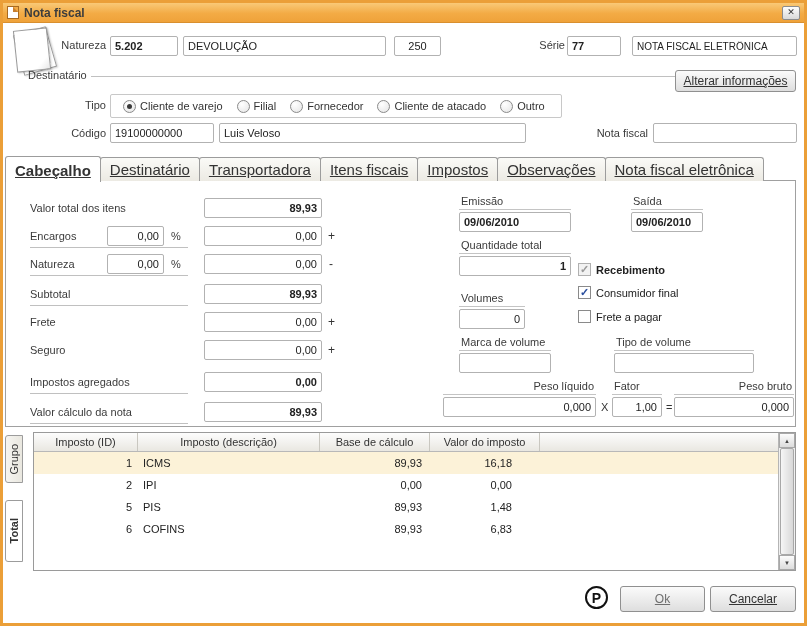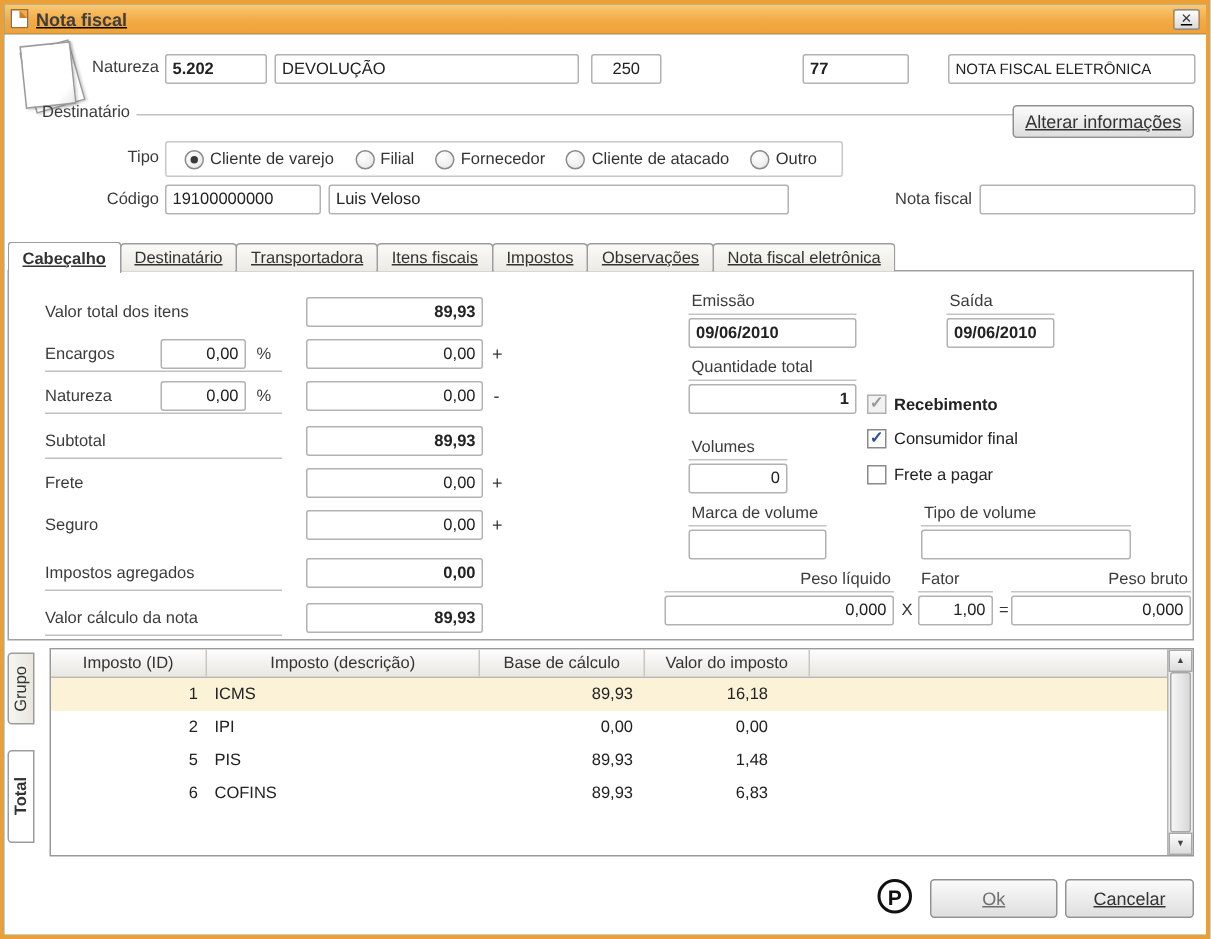--- a/index.html
+++ b/index.html
@@ -1,19 +1,19 @@
 <!DOCTYPE html>
 <html><head>
 <meta charset="utf-8">
 <style>
   * { margin:0; padding:0; box-sizing:border-box; }
   html,body { font-family:"Liberation Sans", sans-serif; }
   .window {
     position:relative; width:807px; height:626px;
-    border:3px solid #eb9f38; background:#0ea5e9;text-decoration:underline;
+    border:3px solid #eb9f38; background:#a16207;
   }
   
   .titlebar {
     height:20px; display:flex; align-items:center; padding:0 4px;
     background:linear-gradient(180deg,#f9c977 0%,#f3ab45 55%,#efa23a 100%);
     border-bottom:1px solid #d98f2e;
   }
   .win-icon { width:12px; height:13px; background:#fff; border:1px solid #a86a20; position:relative; margin-right:5px; flex:none; }
   .win-icon::after { content:""; position:absolute; right:0; top:0; border-style:solid; border-width:0 5px 5px 0; border-color:transparent #f3ab45 #c87f2f transparent; }
   .titlebar .title { font-size:12px; font-weight:bold; color:#3d3d3d; flex:1; }
@@ -61,21 +61,21 @@
   
   .cb-item { position:absolute; display:flex; align-items:center; gap:5px; }
   .cb { width:13px; height:13px; border:1px solid #8a8a8a; background:#fff; display:inline-flex; align-items:center; justify-content:center; font-size:11px; font-weight:bold; line-height:1; flex:none; }
   .cb.checked { color:#2b4f9e; }
   .cb.disabled { color:#9a9a9a; border-color:#b0b0b0; background:#f2f2f2; }
   .cb-lbl { font-size:11px; color:#222; white-space:nowrap; }
   .cb-lbl.bold { font-weight:bold; }
   
   .tabs { position:absolute; left:2px; top:137px; height:21px; display:flex; align-items:flex-end; z-index:3; }
   .tab {
-    padding:3px 9px 3px 9px; font-size:11px; color:#333; text-decoration:underline;
+    padding:3px 9px 3px 9px; font-size:15px; color:#333; text-decoration:underline;
     border:1px solid #9c9c9c; border-bottom:none; border-radius:3px 3px 0 0;
     background:linear-gradient(180deg,#fafaf7,#eceae3); margin-right:-1px; white-space:nowrap;
   }
   .tab.active { background:#fff; font-weight:bold; padding-top:5px; position:relative; z-index:4; margin-bottom:-1px; }
   
   .panel { position:absolute; left:2px; top:157px; width:791px; height:247px; border:1px solid #a0a0a0; background:#fff; z-index:2; }
   .flabel { position:absolute; font-size:11px; color:#3b3b3b; border-bottom:1px solid #c4c4c4; padding:0 2px 2px 2px; white-space:nowrap; }
   
   .side-tab {
     position:absolute; left:2px; width:18px; border:1px solid #9c9c9c; border-radius:3px 0 0 3px;
@@ -125,21 +125,21 @@
     <div class="abs note-icon">
       <div class="sheet s1"></div>
       <div class="sheet s2"></div>
     </div>
 
     <span class="abs lbl r-align" style="left:30px;top:16px;width:73px;">Natureza</span>
     <input class="fld b" style="left: 107px; top: 13px; width: 68px;" value="5.202">
     <input class="fld" style="left: 180px; top: 13px; width: 203px;" value="DEVOLUÇÃO">
     <input class="fld c" style="left: 391px; top: 13px; width: 47px;" value="250">
     <span class="abs lbl r-align" style="left:495px;top:16px;width:67px;">Série</span>
-    <input class="fld b" style="left: 532px; top: 13px; width: 71px;" value="77">
+    <input class="fld b" style="left: 564px; top: 13px; width: 54px;" value="77">
     <input class="fld small" style="left: 629px; top: 13px; width: 165px;" value="NOTA FISCAL ELETRÔNICA">
 
     <span class="abs lbl" style="left:25px;top:46px;">Destinatário</span>
     <div class="hline" style="left:88px;top:53px;width:704px;"></div>
     <button class="btn" style="left:672px;top:47px;width:121px;height:22px;">Alterar informações</button>
 
     <span class="abs lbl r-align" style="left:30px;top:76px;width:73px;">Tipo</span>
     <div class="radio-box" style="left:107px;top:71px;width:452px;height:24px;">
       <label class="radio-item">
         <span class="radio checked">

